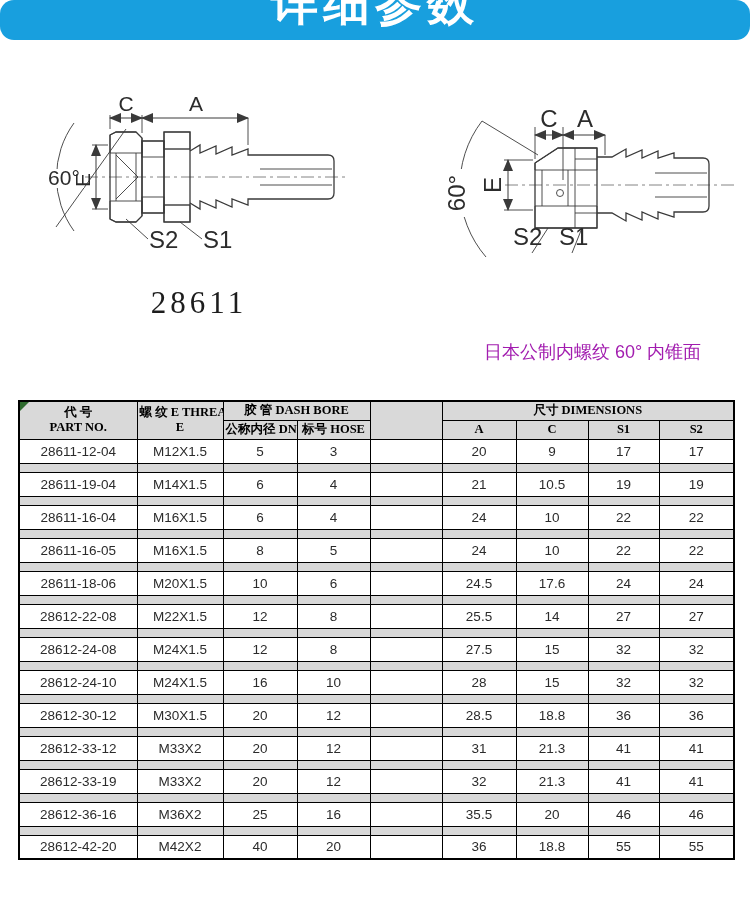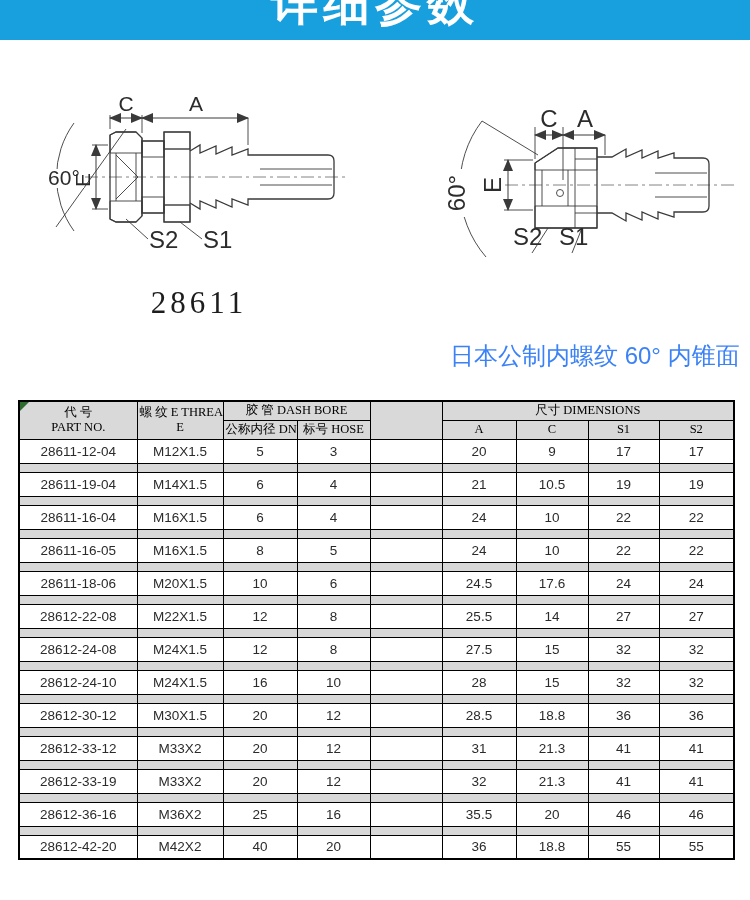--- a/index.html
+++ b/index.html
@@ -28,21 +28,21 @@
   .fig svg { display:block; }
   .fig-caption {
     font-family:"Liberation Serif", serif; font-size:31px; color:#1d1d1d;
     letter-spacing:4px; margin-top:4px; text-align:center; white-space:nowrap;
   }
   #fig-left  .fig-caption { padding-left:18px;margin-top:20px; }
   #fig-right .fig-caption { padding-left:60px; }
 
   .subtitle {
     position:absolute; left:450px; top:340px; width:285px;
-    text-align:center; font-size:24px; color:#3b82f6; white-space:nowrap;
+    text-align:center; font-size:18px; color:#a21caf; white-space:nowrap;
   }
 
   
   .ol   { fill:none; stroke:#3a3a3a; stroke-width:1.3; }
   .thin { fill:none; stroke:#3a3a3a; stroke-width:0.9; }
   .dim  { fill:none; stroke:#3a3a3a; stroke-width:1; }
   .cl   { fill:none; stroke:#777; stroke-width:0.9; stroke-dasharray:13 4 3 4; }
   .hat  { stroke:#3a3a3a; stroke-width:1.1; }
   text.lbl { font-family:"Liberation Sans", sans-serif; font-size:21px; fill:#2c2c2c; }
   text.lblB{ font-family:"Liberation Sans", sans-serif; font-size:24px; fill:#2c2c2c; }
@@ -52,37 +52,37 @@
     position:absolute; left:18px; top:400px; width:715px;
     border-collapse:collapse; table-layout:fixed;
     border:2px solid #000;
   }
   .spec th, .spec td {
     border:1px solid #000; padding:0 2px; text-align:center;
     vertical-align:middle; overflow:hidden; white-space:nowrap;
   }
   .spec thead th {
     background:#d9d9d9; font-family:"Liberation Serif", serif;
-    font-weight:normal; font-size:12.5px; color:#000; height:19px; line-height:1.25;
+    font-weight:bold; font-size:12.5px; color:#000; height:19px; line-height:1.25;
   }
   .spec .data-row td {
     height:24px; font-size:13.5px; color:#2b2b2b; background:#fff;
   }
   .spec .sep-row td { height:9px; background:#d8d8d8; }
 
   .corner-marker {
     position:absolute; left:20px; top:402px; width:0; height:0;
     border-top:9px solid #2e6b2e; border-right:9px solid transparent;
     z-index:2;
   }
 </style>
 </head>
 <body>
 
-<div class="banner" id="banner" style="background: rgb(24, 159, 222);">
+<div class="banner" id="banner" style="background: rgb(24, 159, 222); border-radius: 14px;">
   <div class="banner-title">详细参数</div>
 </div>
 
 <div class="fig" id="fig-left">
   <svg width="320" height="180" viewBox="0 0 320 180">
     <defs>
       <pattern id="hatchL" width="5.5" height="5.5" patternTransform="rotate(45)" patternUnits="userSpaceOnUse">
         <line x1="0" y1="0" x2="0" y2="5.5" class="hat"></line>
       </pattern>
       <marker id="mA1" markerWidth="12" markerHeight="10" refX="11" refY="5" orient="auto-start-reverse" markerUnits="userSpaceOnUse">

